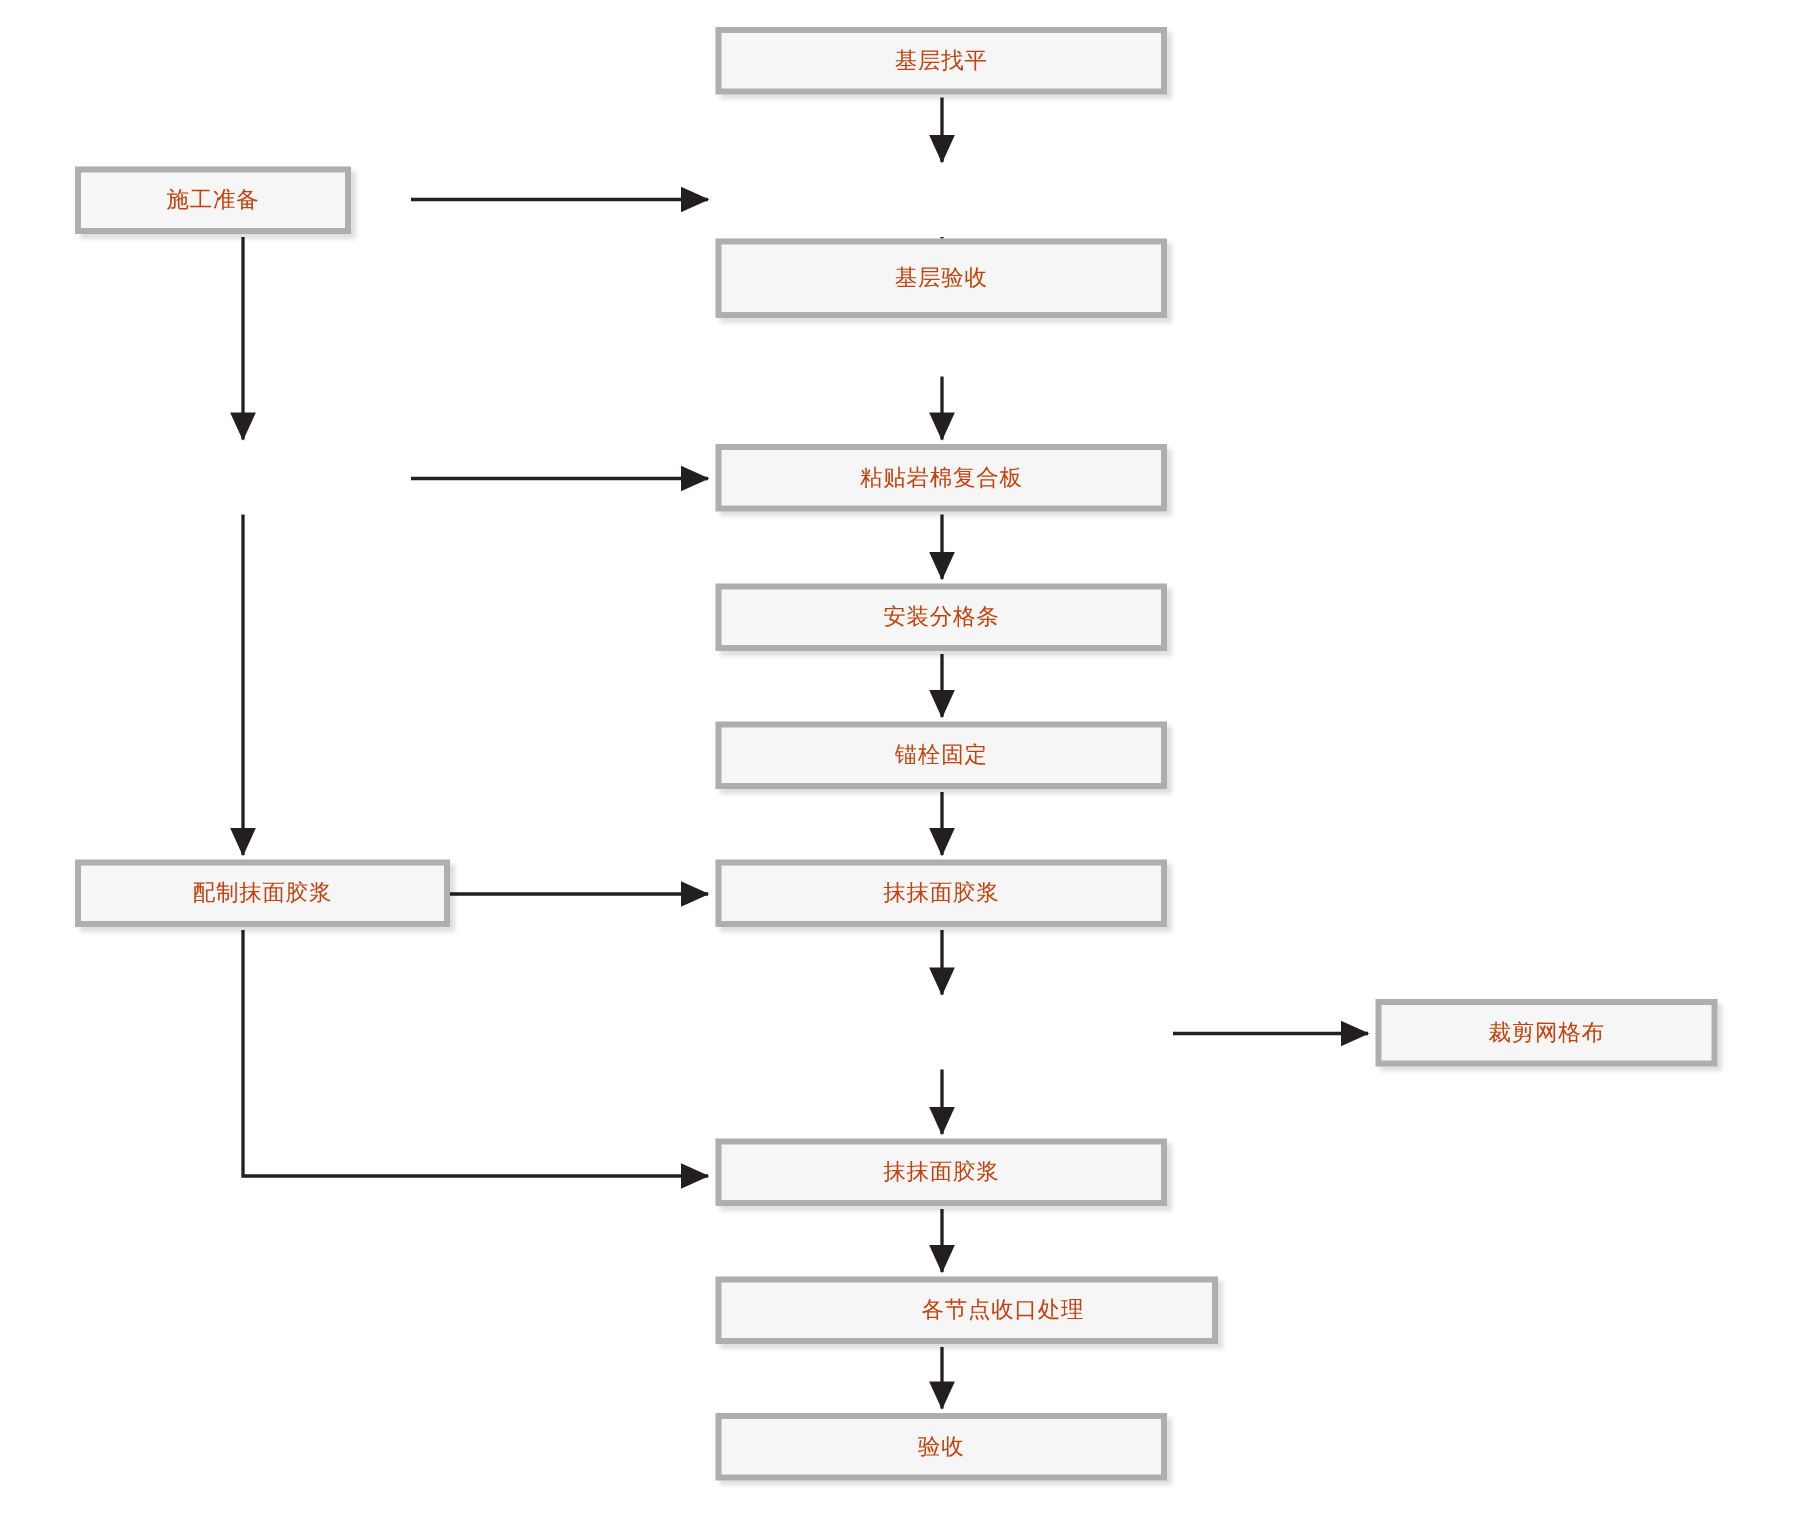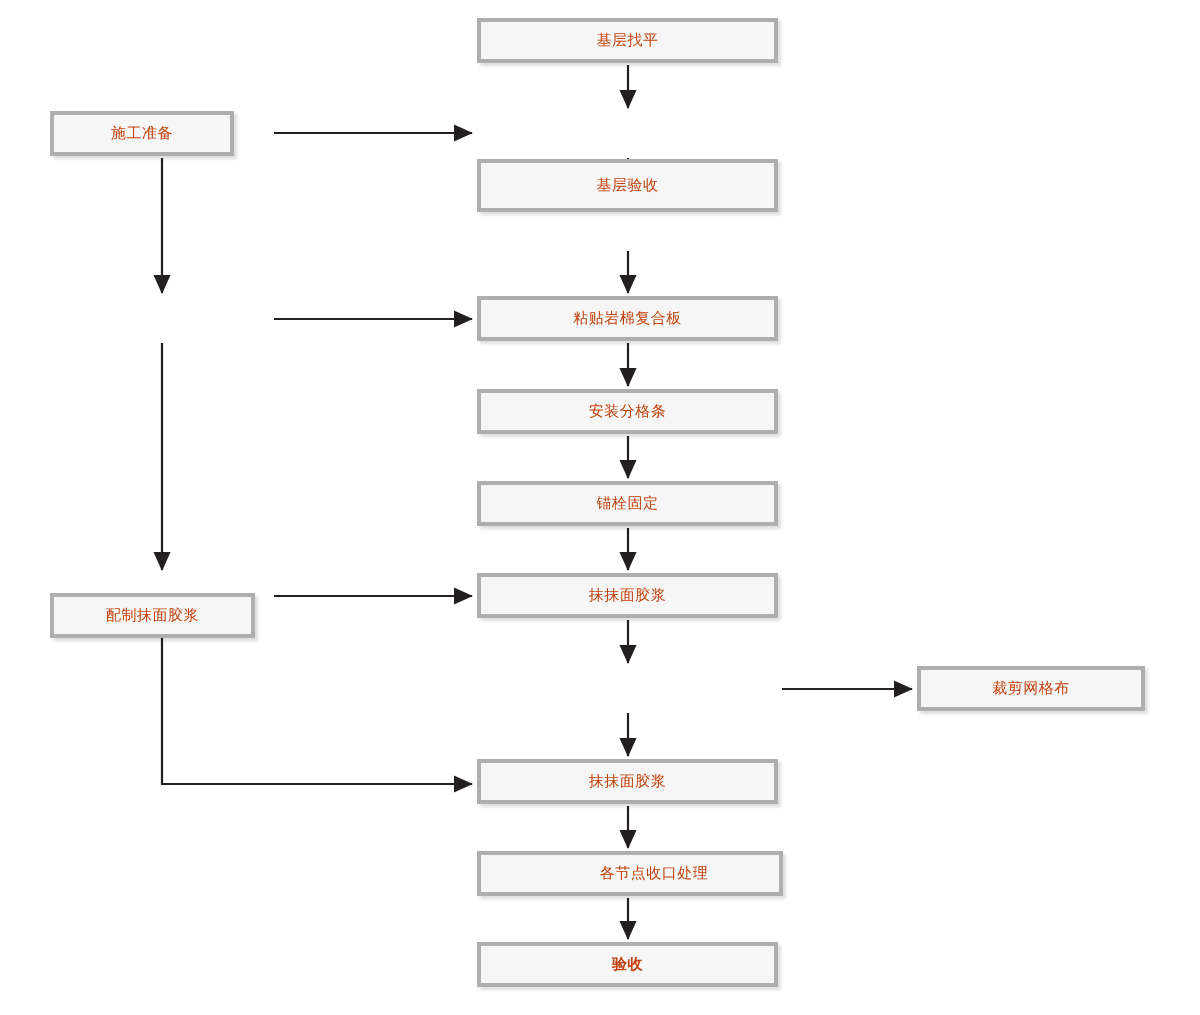--- a/index.html
+++ b/index.html
@@ -108,34 +108,34 @@
 
   <div class="node" style="left:477px; top:573px; width:301px; height:45px;">
     <span class="node-label">抹抹面胶浆</span>
   </div>
 
 
   <div class="node" style="left:477px; top:759px; width:301px; height:45px;">
     <span class="node-label">抹抹面胶浆</span>
   </div>
 
-  <div class="node" style="left:477px; top:851px; width:306px; height:45px;padding-left:48px;">
+  <div class="node" style="left:477px; top:851px; width:335px; height:45px;padding-left:48px;">
     <span class="node-label">各节点收口处理</span>
   </div>
 
-  <div class="node" style="left:477px; top:942px; width:301px; height:45px;font-weight:bold;">
+  <div class="node" style="left:477px; top:942px; width:301px; height:45px;">
     <span class="node-label">验收</span>
   </div>
 
   <div class="node" style="left:50px; top:111px; width:184px; height:45px;">
     <span class="node-label">施工准备</span>
   </div>
 
 
-  <div class="node" style="left:50px; top:573px; width:205px; height:45px;margin-top:20px;">
+  <div class="node" style="left:50px; top:573px; width:250px; height:45px;">
     <span class="node-label">配制抹面胶浆</span>
   </div>
 
   <div class="node" style="left:917px; top:666px; width:228px; height:45px;">
     <span class="node-label">裁剪网格布</span>
   </div>
 
 </div>
 
 </body></html>

